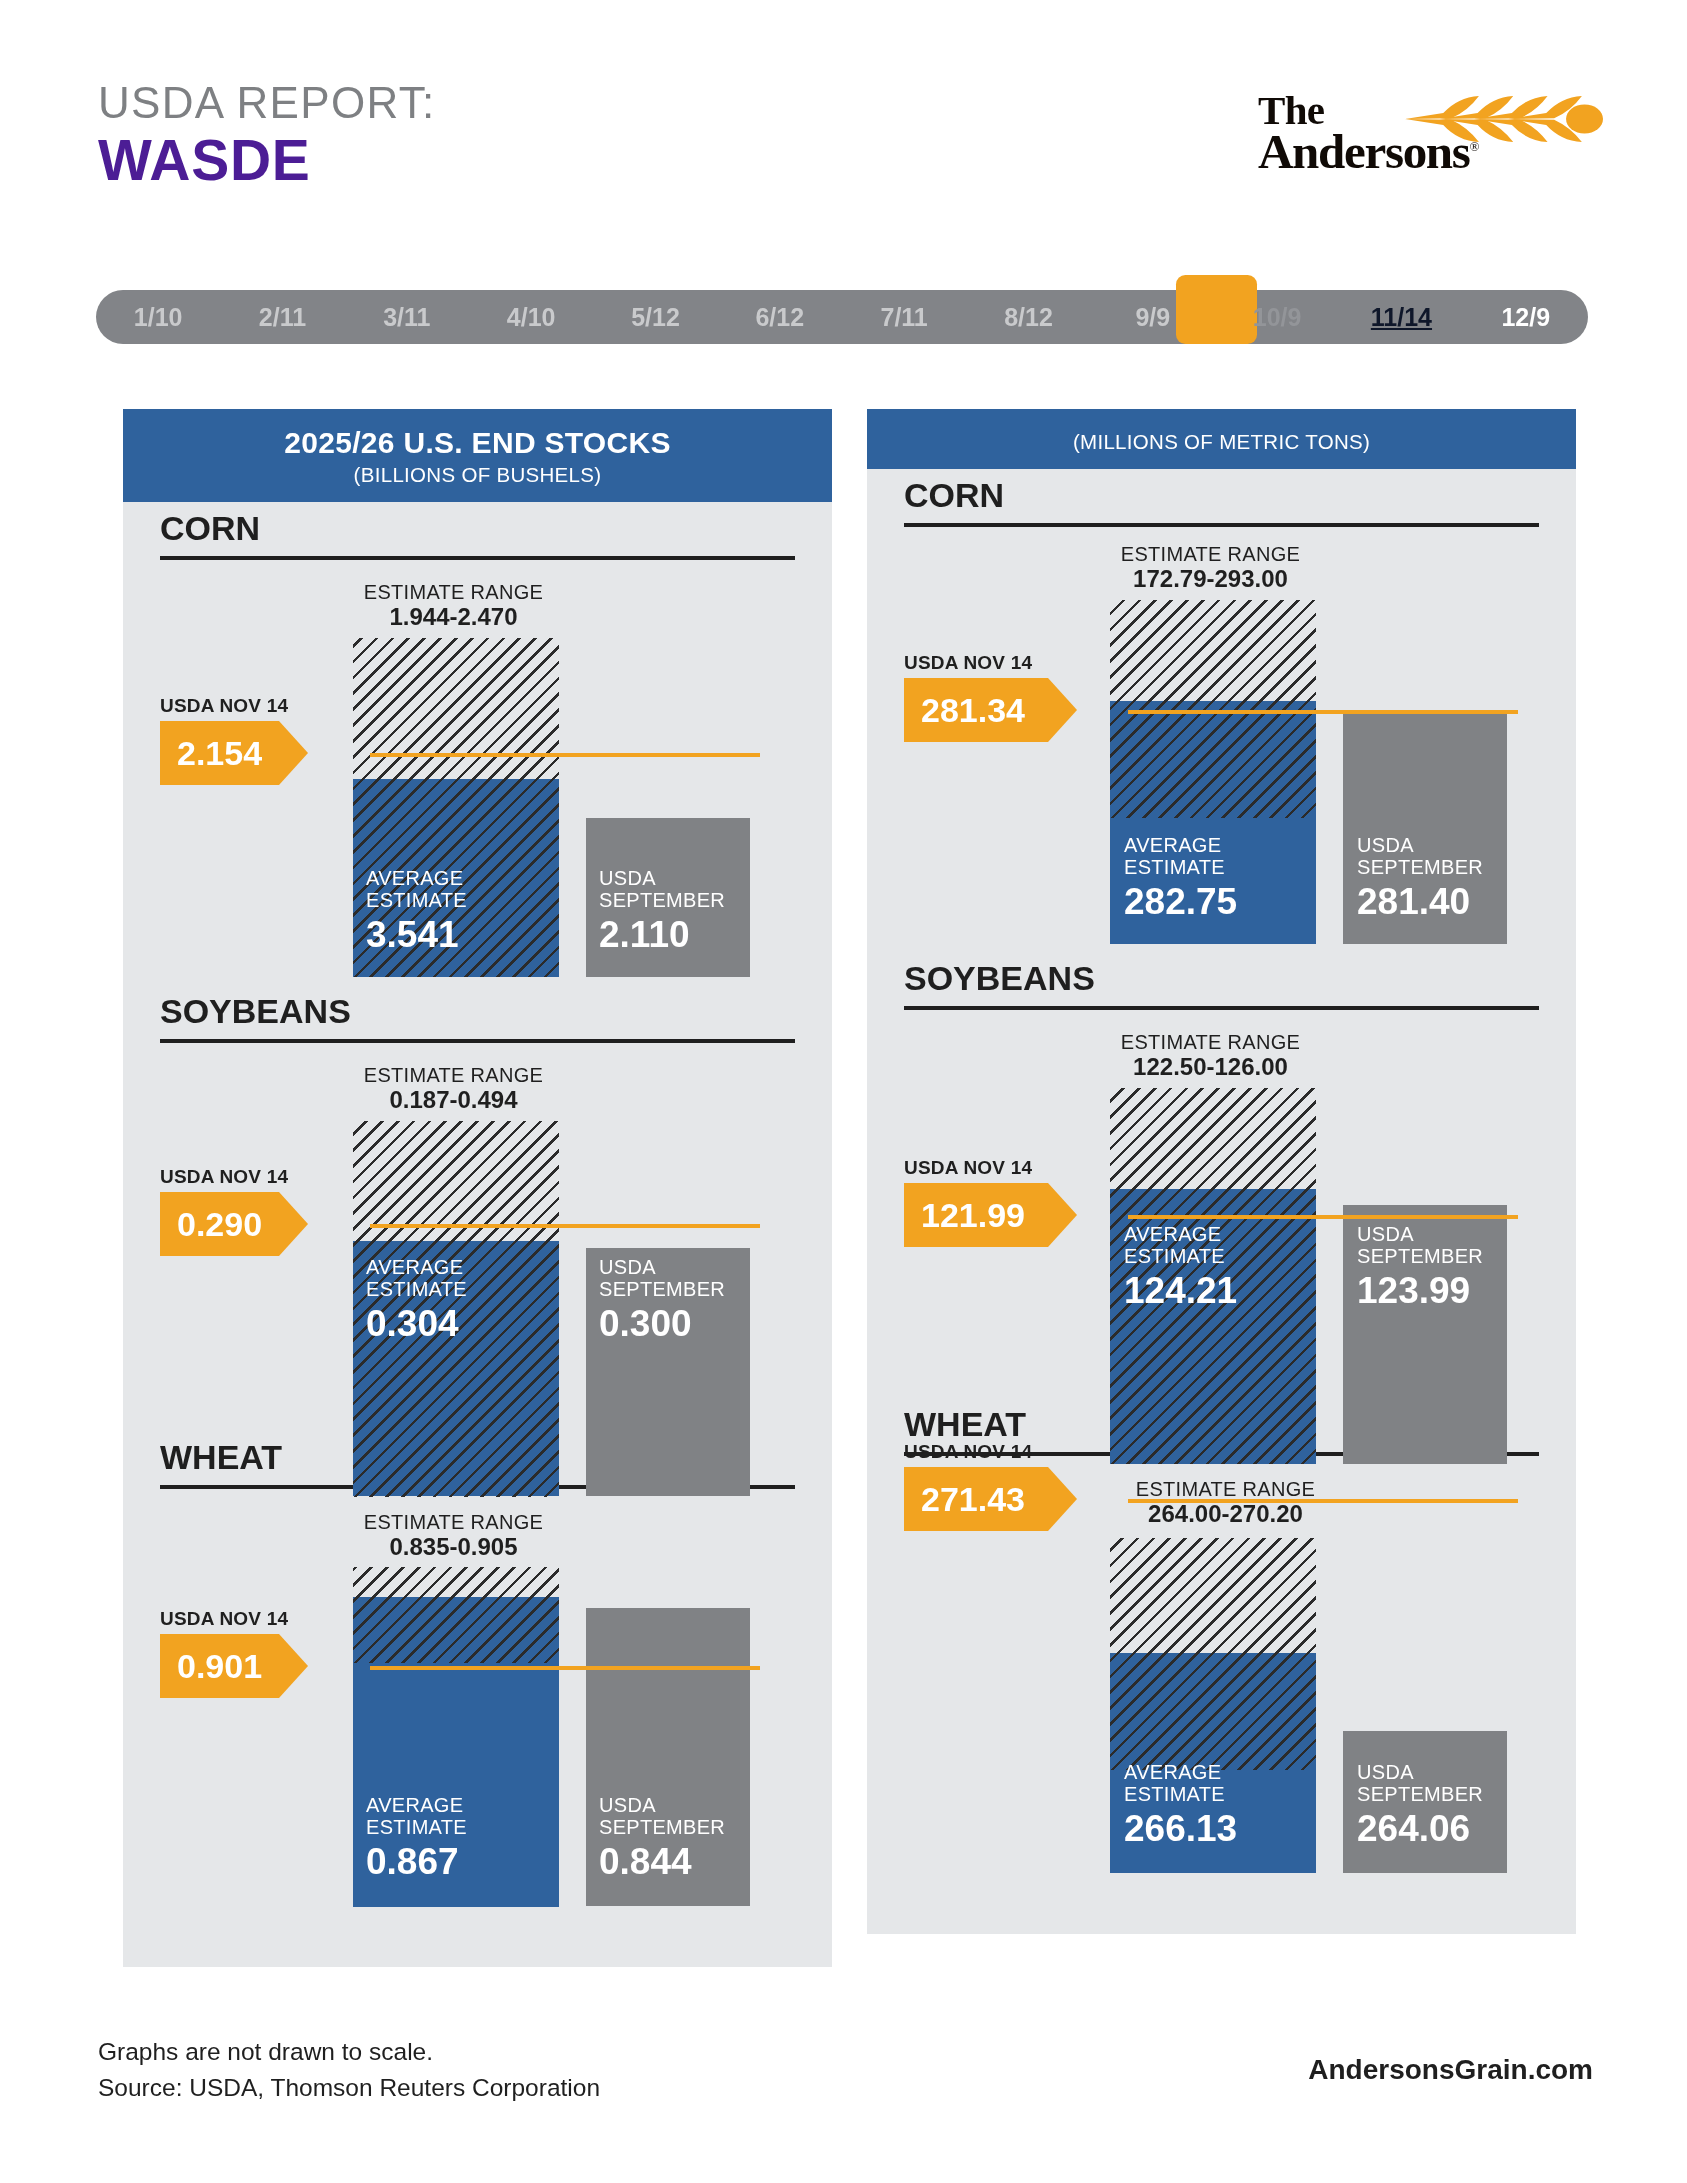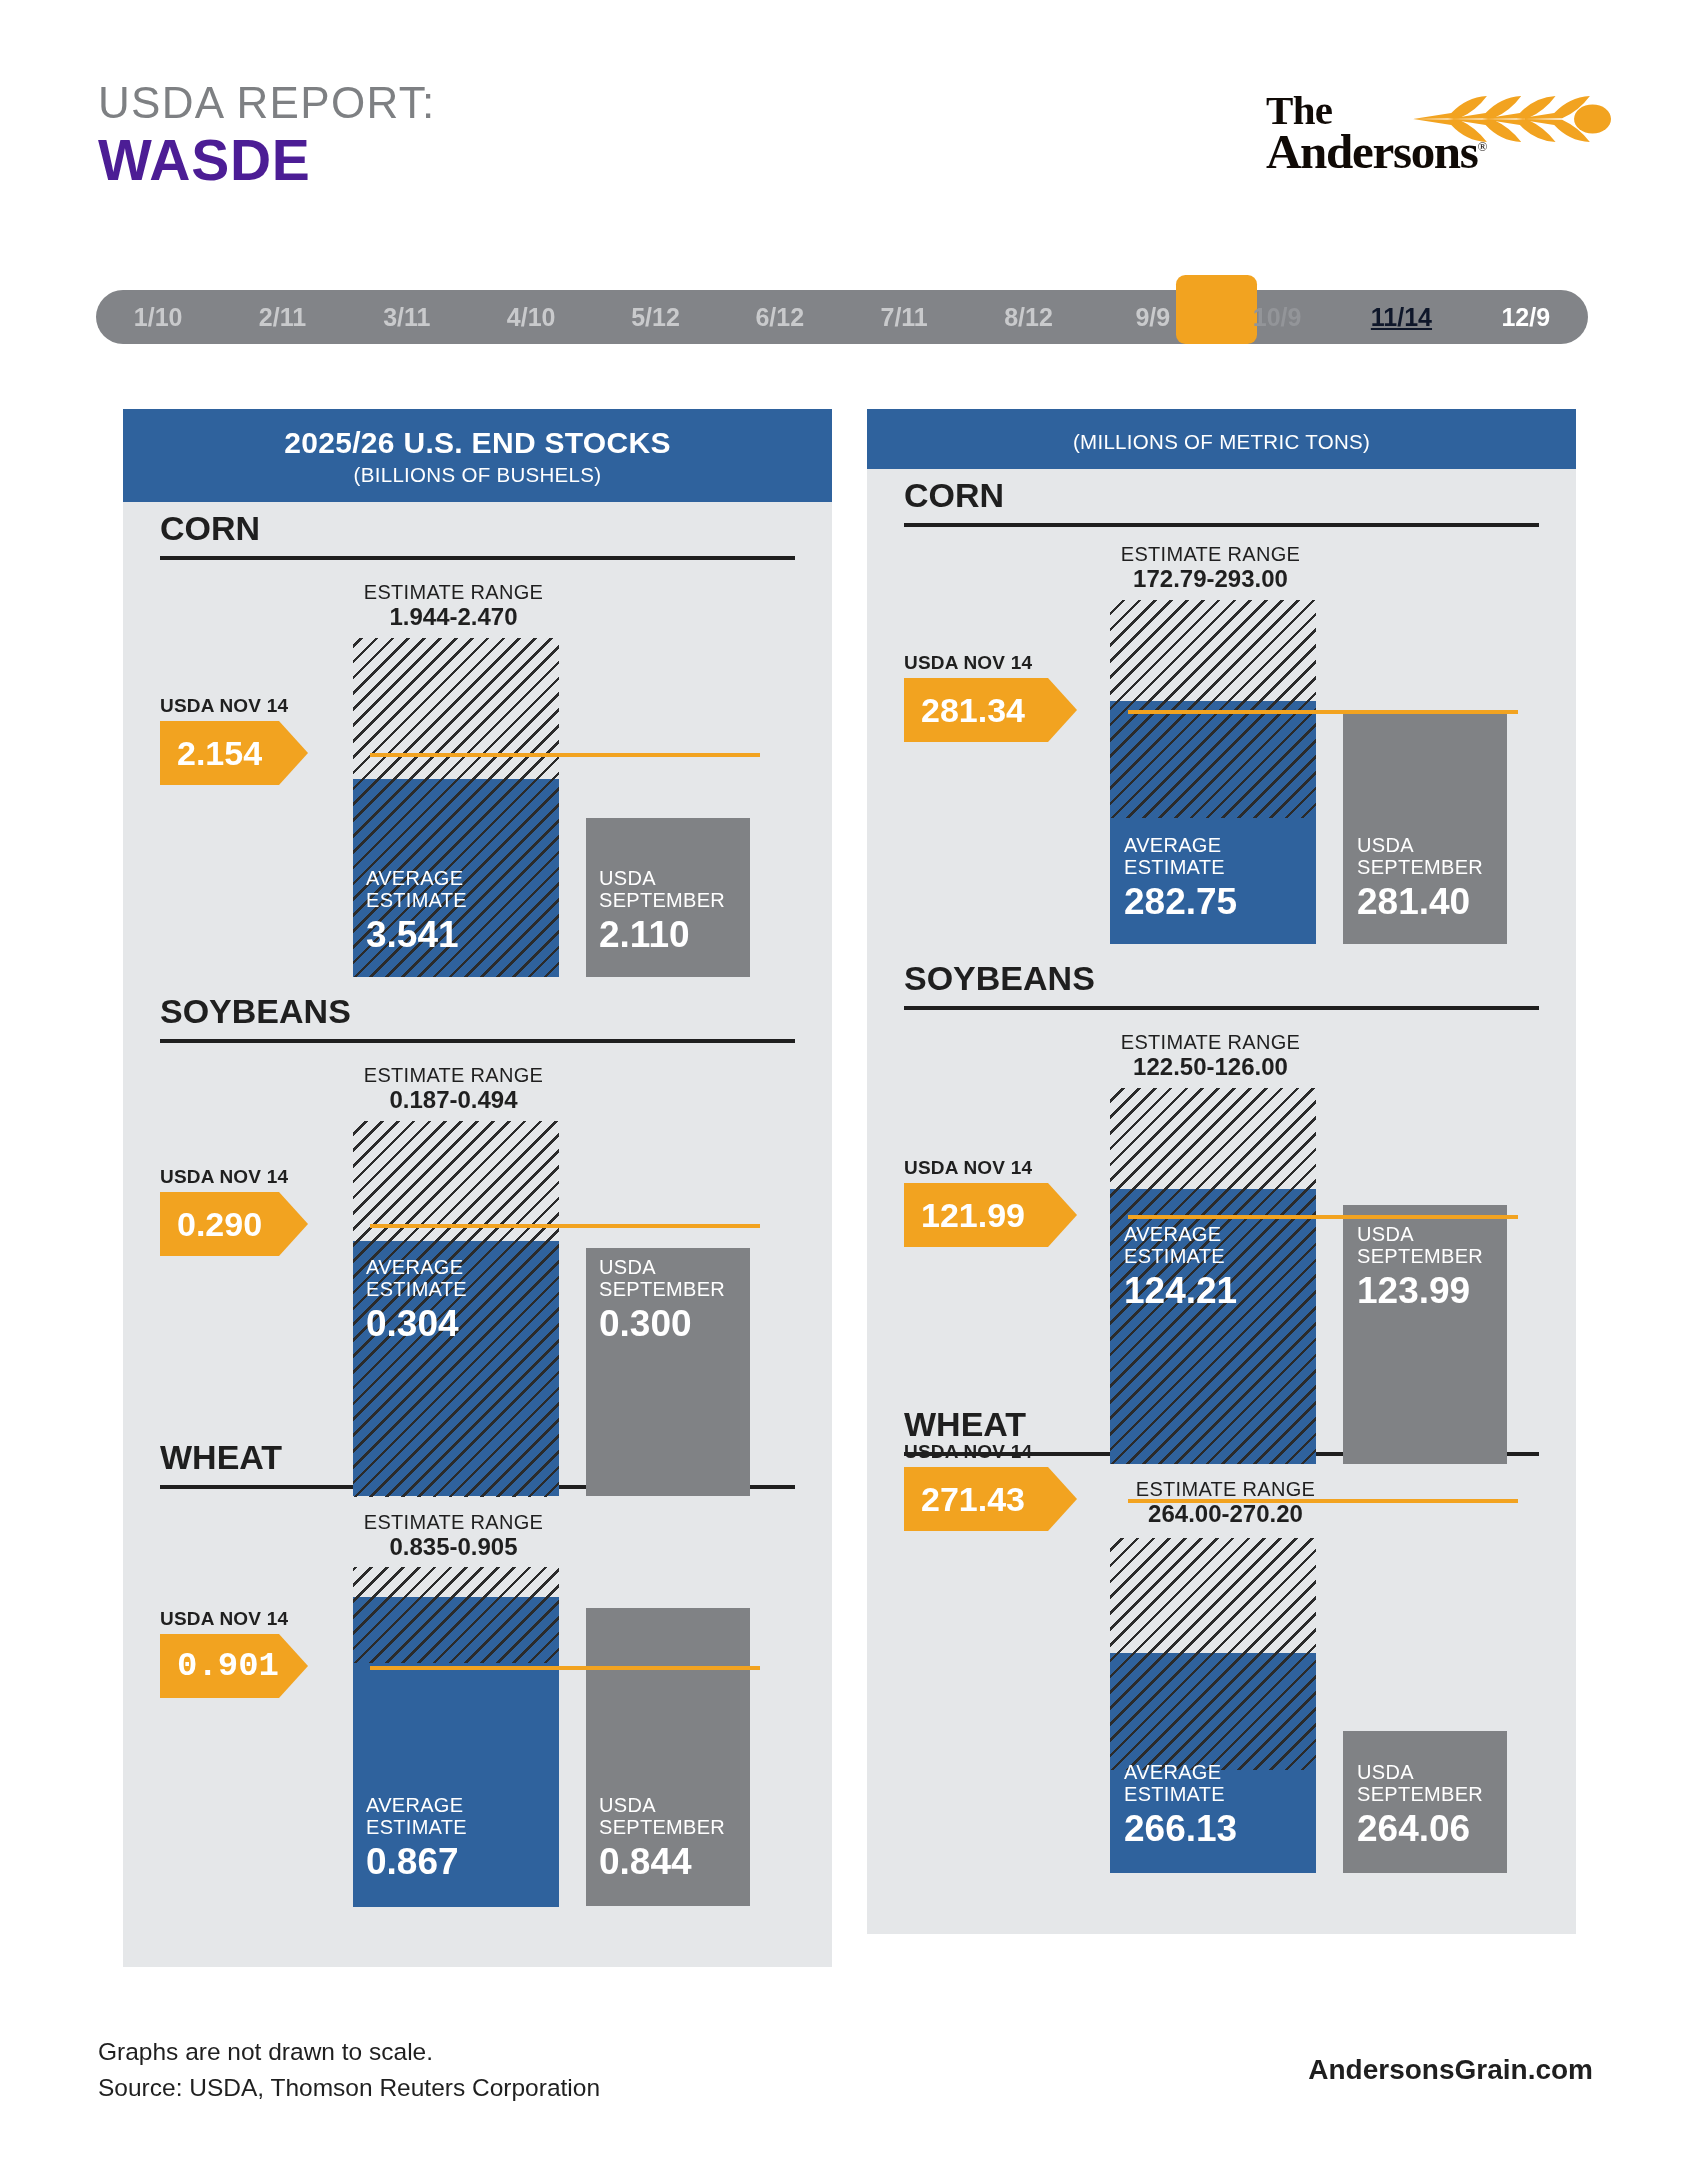--- a/index.html
+++ b/index.html
@@ -17,21 +17,21 @@
   .hdr-line1{
     font-size:44px;letter-spacing:1.3px;color:#7e8083;font-weight:400;
     line-height:1.08;
   }
   .hdr-line2{
     font-size:57px;letter-spacing:0.7px;color:#4c1d95;font-weight:700;
     line-height:1.05;margin-top:4px;
   }
 
   
-  .logo{position:absolute;right:77px;top:86px;width:344px;height:106px;}
+  .logo{position:absolute;right:85px;top:86px;width:344px;height:106px;}
   .logo-the{
     position:absolute;left:0;top:0;
     font-family:"Liberation Serif", serif;font-weight:700;
     font-size:41px;color:#100a06;letter-spacing:-0.7px;
   }
   .logo-and{
     position:absolute;left:0;top:37px;
     font-family:"Liberation Serif", serif;font-weight:700;
     font-size:49px;color:#100a06;letter-spacing:-1.3px;
   }
@@ -281,21 +281,21 @@
         </div>
 
         <div class="hatch" style="left:230px;top:1065px;width:206px;height:96px;"></div>
         <div class="bar-blue" style="left:230px;top:1095px;width:206px;height:310px;"></div>
         <div class="bar-gray" style="left:463px;top:1106px;width:164px;height:298px;"></div>
 
         <div class="usda-line" style="left:247px;top:1164px;width:390px;"></div>
 
         <div class="usda-wrap" style="left:37px;top:1106px;">
           <div class="usda-lbl">USDA NOV 14</div>
-          <div class="usda-tag" style="width:146px;font-family:Liberation Mono, monospace;">
+          <div class="usda-tag" style="width:146px;">
             <div class="usda-box" style="width:119px;">
               <span class="usda-num">0.901</span>
             </div>
             <div class="usda-arrow" style="left:119px;"></div>
           </div>
         </div>
 
         <div class="bar-cap" style="left:243px;top:1292px;">
           <div class="cap-t">AVERAGE</div>
           <div class="cap-t">ESTIMATE</div>

